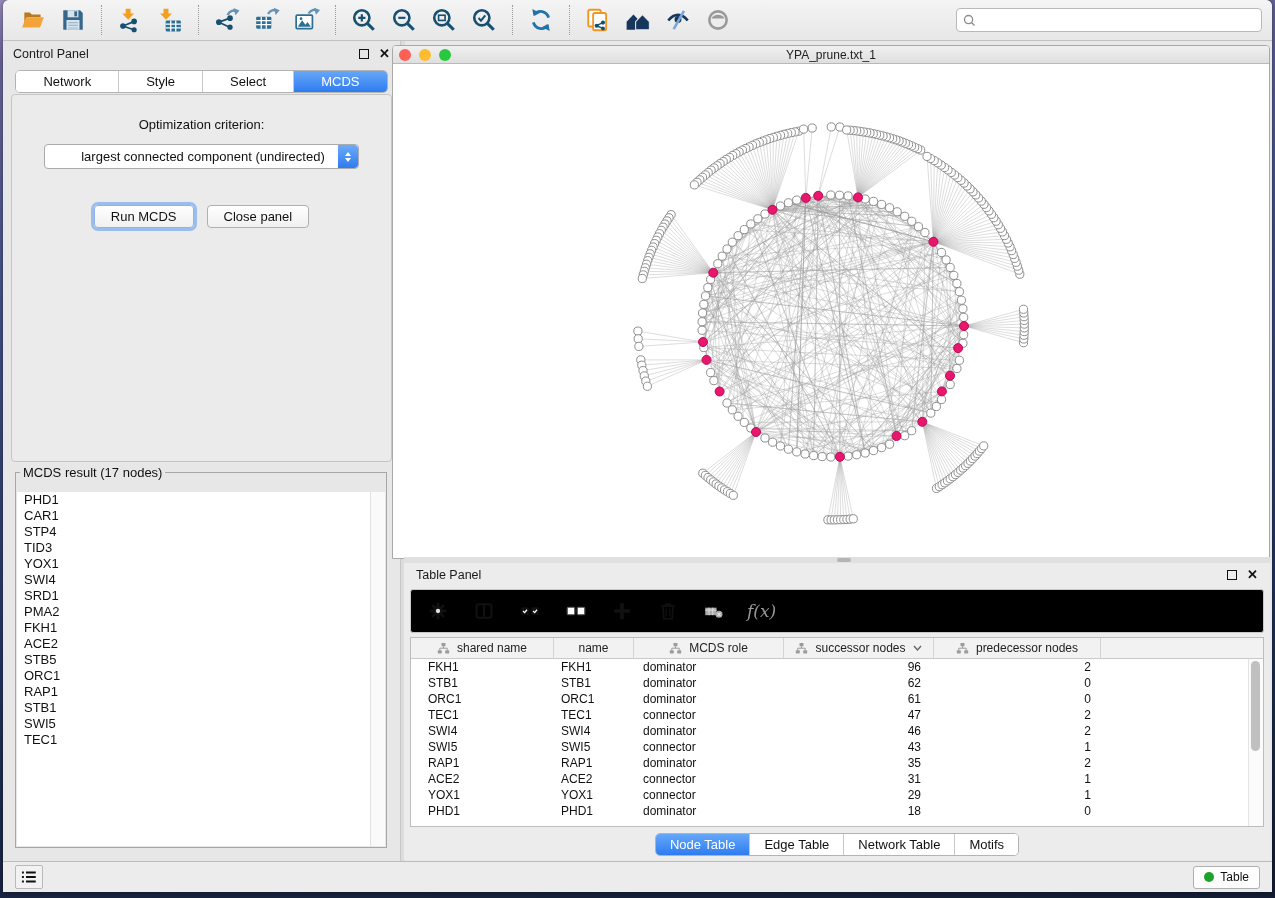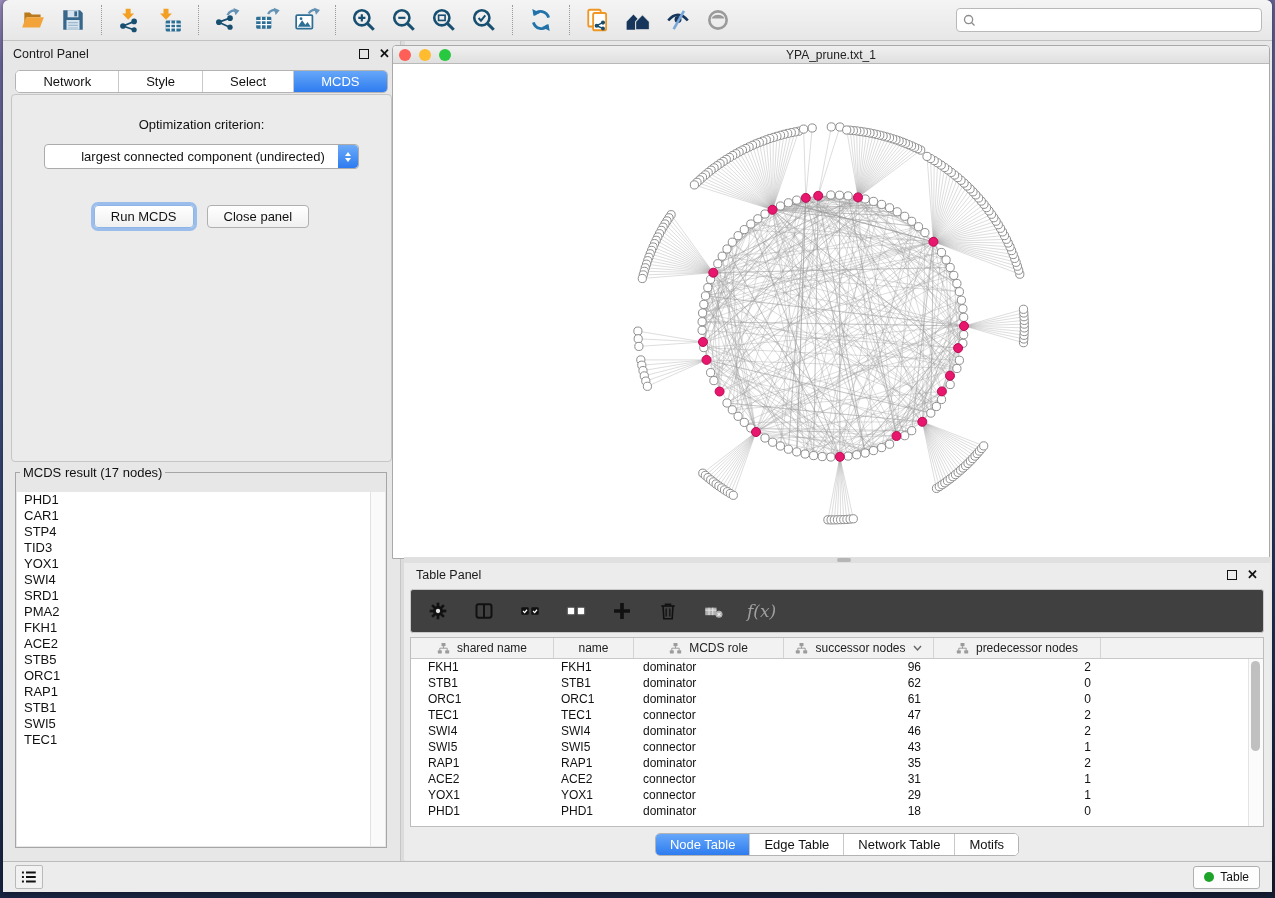--- a/index.html
+++ b/index.html
@@ -65,21 +65,21 @@
   .light{width:12px;height:12px;border-radius:50%;border:none;padding:0;}
   .light.red{background:#ff5f57;}  .light.yellow{background:#febc2e;}  .light.green{background:#28c840;}
   .nw-title{position:absolute;left:0;right:0;text-align:center;font-size:12px;color:#222;}
   .nw-canvas{position:absolute;top:18px;left:0;right:0;bottom:0;background:#fff;}
   .h-splitter{position:absolute;left:401px;right:2px;top:557px;height:6px;background:#e0e0e0;}
   .h-splitter .grip{position:absolute;left:50%;top:1px;width:14px;height:4px;background:#b5b5b5;border-radius:2px;}
 
   
   .table-panel{position:absolute;left:401px;right:2px;top:563px;height:297px;background:#ececec;}
   .tp-titlebar{height:24px;display:flex;align-items:center;padding:0 12px;}
-  .tp-toolbar{position:absolute;left:6px;right:6px;top:26px;height:42px;background:#404040;
+  .tp-toolbar{position:absolute;left:6px;right:6px;top:26px;height:42px;background:#000000;
     border:1px solid #c9c9c9;border-radius:3px;display:flex;align-items:center;padding:0 14px;gap:20px;}
   .tp-tool{border:none;background:none;padding:0;display:flex;align-items:center;justify-content:center;width:26px;height:26px;}
   .tp-tool svg{width:20px;height:20px;}
   .tp-tool.disabled{opacity:.9;}
   .fx{font-family:"DejaVu Serif","Liberation Serif",serif;font-style:italic;font-size:17px;color:#ababab;}
   .tp-table{position:absolute;left:6px;right:6px;top:74px;bottom:33px;background:#fff;border:1px solid #bdbdbd;overflow:hidden;}
   .thead{display:flex;height:20px;background:#f2f2f2;border-bottom:1px solid #c9c9c9;}
   .th{display:flex;align-items:center;justify-content:center;gap:7px;font-size:12px;color:#222;
     border-right:1px solid #d4d4d4;box-sizing:border-box;}
   .th svg{flex:0 0 auto;}

